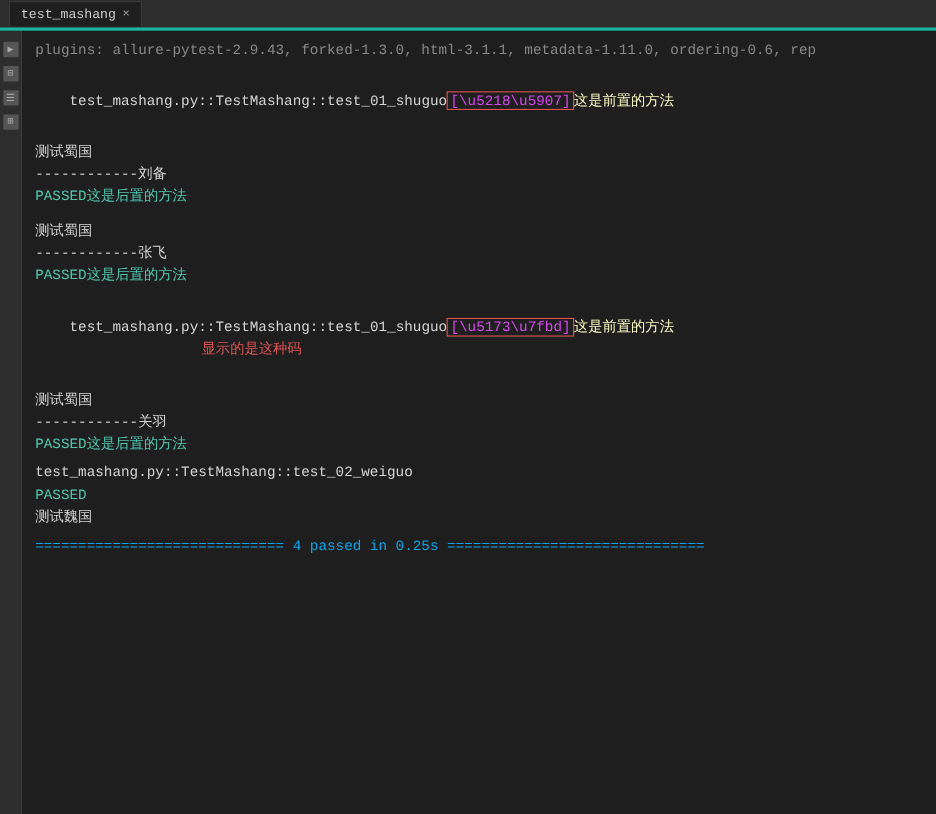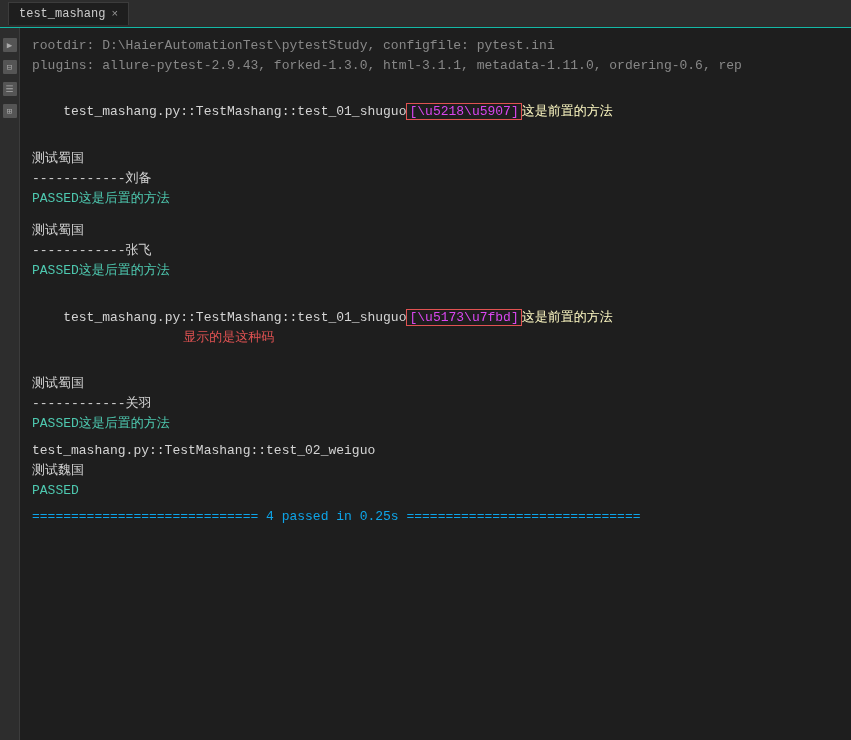--- a/index.html
+++ b/index.html
@@ -13,21 +13,21 @@
       min-height: 740px;
       overflow: hidden;
     }
 
     .tab-bar {
       display: flex;
       align-items: center;
       background: #2d2d2d;
       height: 28px;
       padding-left: 8px;
-      border-bottom: 1px solid #14b8a6;
+      border-bottom: 3px solid #14b8a6;
     }
 
     .tab {
       display: flex;
       align-items: center;
       background: #1e1e1e;
       color: #cccccc;
       font-size: 12px;
       padding: 4px 10px;
       gap: 6px;
@@ -137,21 +137,20 @@
 
 <div class="left-gutter">
   <div class="gutter-icon">▶</div>
   <div class="gutter-icon">⊟</div>
   <div class="gutter-icon">☰</div>
   <div class="gutter-icon">⊞</div>
 </div>
 
 <div class="terminal-area">
 
-  <div class="line line-gray">rootdir: D:\HaierAutomationTest\pytestStudy, configfile: pytest.ini</div>
   <div class="line line-gray">plugins: allure-pytest-2.9.43, forked-1.3.0, html-3.1.1, metadata-1.11.0, ordering-0.6, rep</div>
 
   <div class="blank"></div>
 
   <div class="line">
     <span>test_mashang.py::TestMashang::test_01_shuguo</span><span class="highlight-box">[\u5218\u5907]</span><span class="annotation-text">这是前置的方法</span>
   </div>
 
   <div class="blank"></div>
 
@@ -177,20 +176,20 @@
 
   <div class="blank"></div>
 
   <div class="line line-chinese">测试蜀国</div>
   <div class="line line-chinese">------------关羽</div>
   <div class="line line-passed">PASSED这是后置的方法</div>
 
   <div class="blank"></div>
 
   <div class="line">test_mashang.py::TestMashang::test_02_weiguo</div>
+  <div class="line line-passed">PASSED</div>
   <div class="line line-chinese">测试魏国</div>
-  <div class="line line-passed">PASSED</div>
 
   <div class="blank"></div>
 
   <div class="line equal-line">============================= 4 passed in 0.25s ==============================</div>
 
 </div>
 
 </body></html>

